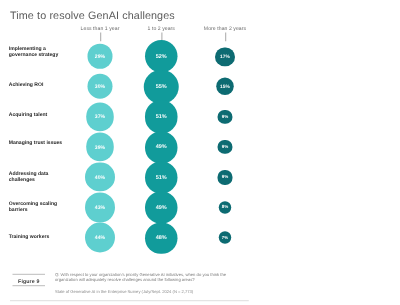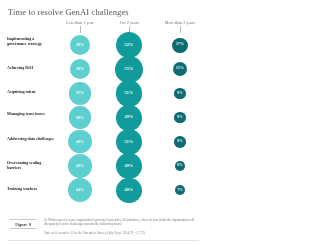--- a/index.html
+++ b/index.html
@@ -6,21 +6,20 @@
   body{
     width:207px;height:244px;
     background:#ffffff;
     font-family:"Liberation Sans", sans-serif;
     overflow:hidden;
     position:relative;
   }
   #figure{
     position:absolute;inset:0;
     background:#ffffff;
-    font-family:Liberation Serif, serif;
   }
   
   .title{
     position:absolute;
     left:8px;top:7px;
     font-size:8.6px;
     color:#5a5a5a;
     letter-spacing:.1px;
     white-space:nowrap;
   }

